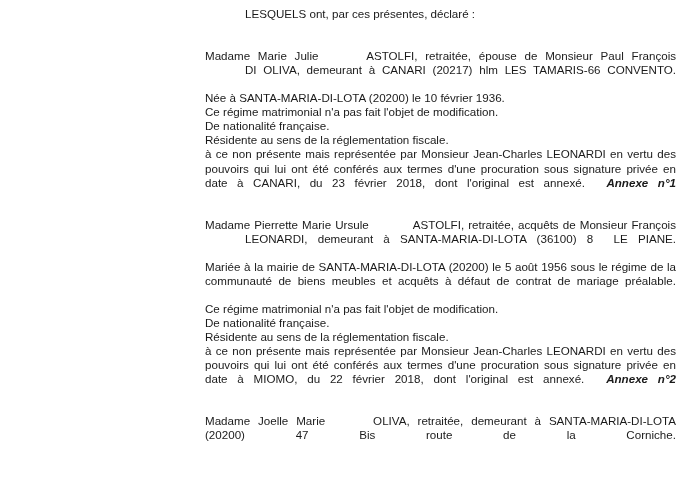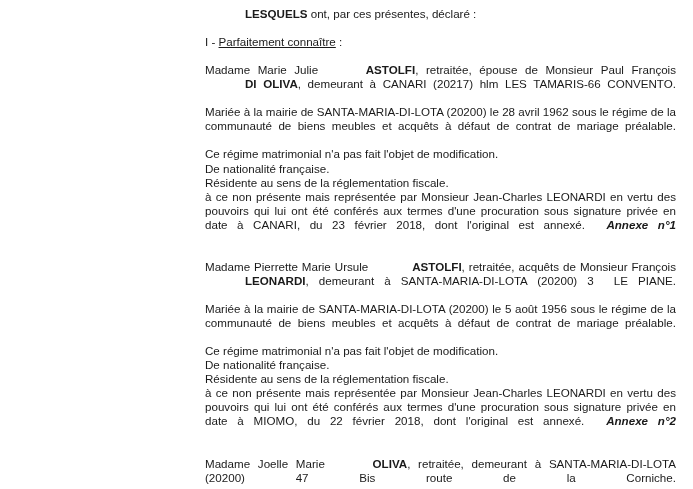--- a/index.html
+++ b/index.html
@@ -48,21 +48,21 @@
     display: inline-block;
     width: 100%;
   }
   .spacer-line {
     height: 14.05px;
   }
   .spacer-half {
     height: 7px;
   }
   b, .b {
-    font-weight: bold;
+    font-weight: normal;
     padding-left: 40px;
   }
   .bi {
     font-weight: bold;
     font-style: italic;
     margin-left: 12px;
   }
   .u {
     text-decoration: underline;
   }
@@ -72,37 +72,36 @@
 
 <div id="page">
   <div id="doc-body">
 
     <div class="spacer-half"></div>
 
     <p class="para flush"><b>LESQUELS</b><span> ont, par ces présentes, déclaré :</span></p>
 
     <div class="spacer-line"></div>
 
-    <p class="para flush"><span>I - </span><span class="u">Parfaitement connaître</span><span> :</span></p>
 
     <div class="spacer-line"></div>
 
     <div>
       <p class="para block"><span>Madame Marie Julie </span><b>ASTOLFI</b><span>, retraitée, épouse de Monsieur Paul François </span><b>DI OLIVA</b><span>, demeurant à CANARI (20217) hlm LES TAMARIS-66 CONVENTO.</span></p>
-      <p class="para block">Mariée à la mairie de SANTA-MARIA-DI-LOTA (20200) le 28 avril 1962 sous le régime de la communauté de biens meubles et acquêts à défaut de contrat de mariage préalable.</p>
+      <p class="para flush">Née à SANTA-MARIA-DI-LOTA (20200) le 10 février 1936.</p>
       <p class="para flush">Ce régime matrimonial n'a pas fait l'objet de modification.</p>
       <p class="para flush">De nationalité française.</p>
       <p class="para flush">Résidente au sens de la réglementation fiscale.</p>
       <p class="para block"><span>à ce non présente mais représentée par Monsieur Jean-Charles LEONARDI en vertu des pouvoirs qui lui ont été conférés aux termes d'une procuration sous signature privée en date à CANARI, du 23 février 2018, dont l'original est annexé. </span><span class="bi">Annexe n°1</span></p>
     </div>
 
     <div class="spacer-line"></div>
 
     <div>
-      <p class="para block"><span>Madame Pierrette Marie Ursule </span><b>ASTOLFI</b><span>, retraitée, acquêts de Monsieur François </span><b>LEONARDI</b><span>, demeurant à SANTA-MARIA-DI-LOTA (20200) 3  LE PIANE.</span></p>
+      <p class="para block"><span>Madame Pierrette Marie Ursule </span><b>ASTOLFI</b><span>, retraitée, acquêts de Monsieur François </span><b>LEONARDI</b><span>, demeurant à SANTA-MARIA-DI-LOTA (36100) 8  LE PIANE.</span></p>
       <p class="para block">Mariée à la mairie de SANTA-MARIA-DI-LOTA (20200) le 5 août 1956 sous le régime de la communauté de biens meubles et acquêts à défaut de contrat de mariage préalable.</p>
       <p class="para flush">Ce régime matrimonial n'a pas fait l'objet de modification.</p>
       <p class="para flush">De nationalité française.</p>
       <p class="para flush">Résidente au sens de la réglementation fiscale.</p>
       <p class="para block"><span>à ce non présente mais représentée par Monsieur Jean-Charles LEONARDI en vertu des pouvoirs qui lui ont été conférés aux termes d'une procuration sous signature privée en date à MIOMO, du 22 février 2018, dont l'original est annexé. </span><span class="bi">Annexe n°2</span></p>
     </div>
 
     <div class="spacer-line"></div>
 
     <div>

